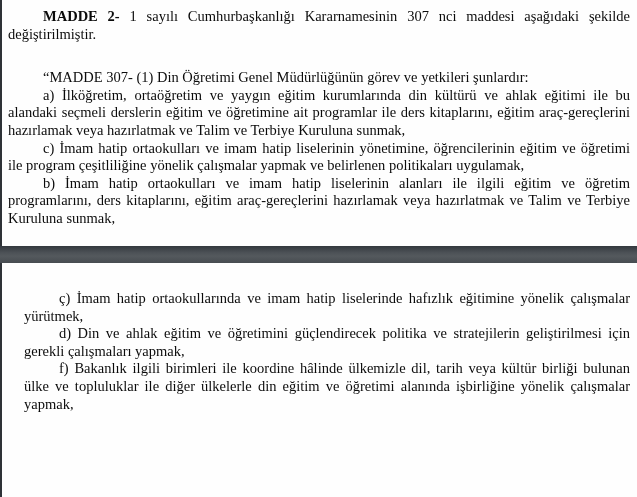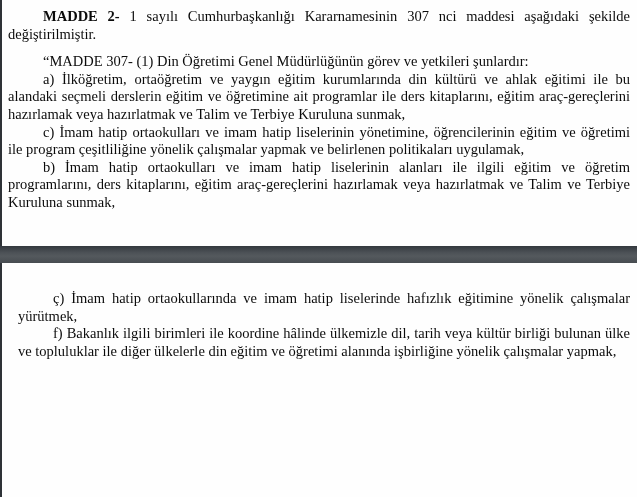--- a/index.html
+++ b/index.html
@@ -26,47 +26,48 @@
     height: 246px;
     padding: 8px 7px 0 6px;
   }
   .page-gap {
     width: 637px;
     height: 17px;
     background: linear-gradient(to bottom, #33383e 0%, #4d5257 40%, #54595d 60%, #474c51 100%);
   }
   .page-2 {
     height: 234px;
-    padding: 27px 7px 0 16px;
+    padding: 27px 7px 0 22px;
   }
   .doc p {
     margin: 0;
     font-size: 14.5px;
     line-height: 17.6px;
     text-align: justify;
     text-indent: 35px;
   }
   .doc p.para-space {
-    margin-top: 10px;
+    margin-top: 26px;
   }
   .bold { font-weight: bold; }
 </style>
 </head>
 <body>
 
 <div class="viewer">
 
   <div class="page-fragment page-1 doc">
     <p><span class="bold">MADDE 2-</span><span> 1 sayılı Cumhurbaşkanlığı Kararnamesinin 307 nci maddesi aşağıdaki şekilde değiştirilmiştir.</span></p>
     <p class="para-space">“MADDE 307- (1) Din Öğretimi Genel Müdürlüğünün görev ve yetkileri şunlardır:</p>
     <p>a) İlköğretim, ortaöğretim ve yaygın eğitim kurumlarında din kültürü ve ahlak eğitimi ile bu alandaki seçmeli derslerin eğitim ve öğretimine ait programlar ile ders kitaplarını, eğitim araç-gereçlerini hazırlamak veya hazırlatmak ve Talim ve Terbiye Kuruluna sunmak,</p>
     <p>c) İmam hatip ortaokulları ve imam hatip liselerinin yönetimine, öğrencilerinin eğitim ve öğretimi ile program çeşitliliğine yönelik çalışmalar yapmak ve belirlenen politikaları uygulamak,</p>
     <p>b) İmam hatip ortaokulları ve imam hatip liselerinin alanları ile ilgili eğitim ve öğretim programlarını, ders kitaplarını, eğitim araç-gereçlerini hazırlamak veya hazırlatmak ve Talim ve Terbiye Kuruluna sunmak,</p>
   </div>
 
   <div class="page-gap"></div>
 
   <div class="page-fragment page-2 doc">
     <p>ç) İmam hatip ortaokullarında ve imam hatip liselerinde hafızlık eğitimine yönelik çalışmalar yürütmek,</p>
+    <p>d) Din ve ahlak eğitim ve öğretimini güçlendirecek politika ve stratejilerin geliştirilmesi için gerekli çalışmaları yapmak,</p>
     <p>f) Bakanlık ilgili birimleri ile koordine hâlinde ülkemizle dil, tarih veya kültür birliği bulunan ülke ve topluluklar ile diğer ülkelerle din eğitim ve öğretimi alanında işbirliğine yönelik çalışmalar yapmak,</p>
   </div>
 
 </div>
 
 </body></html>

